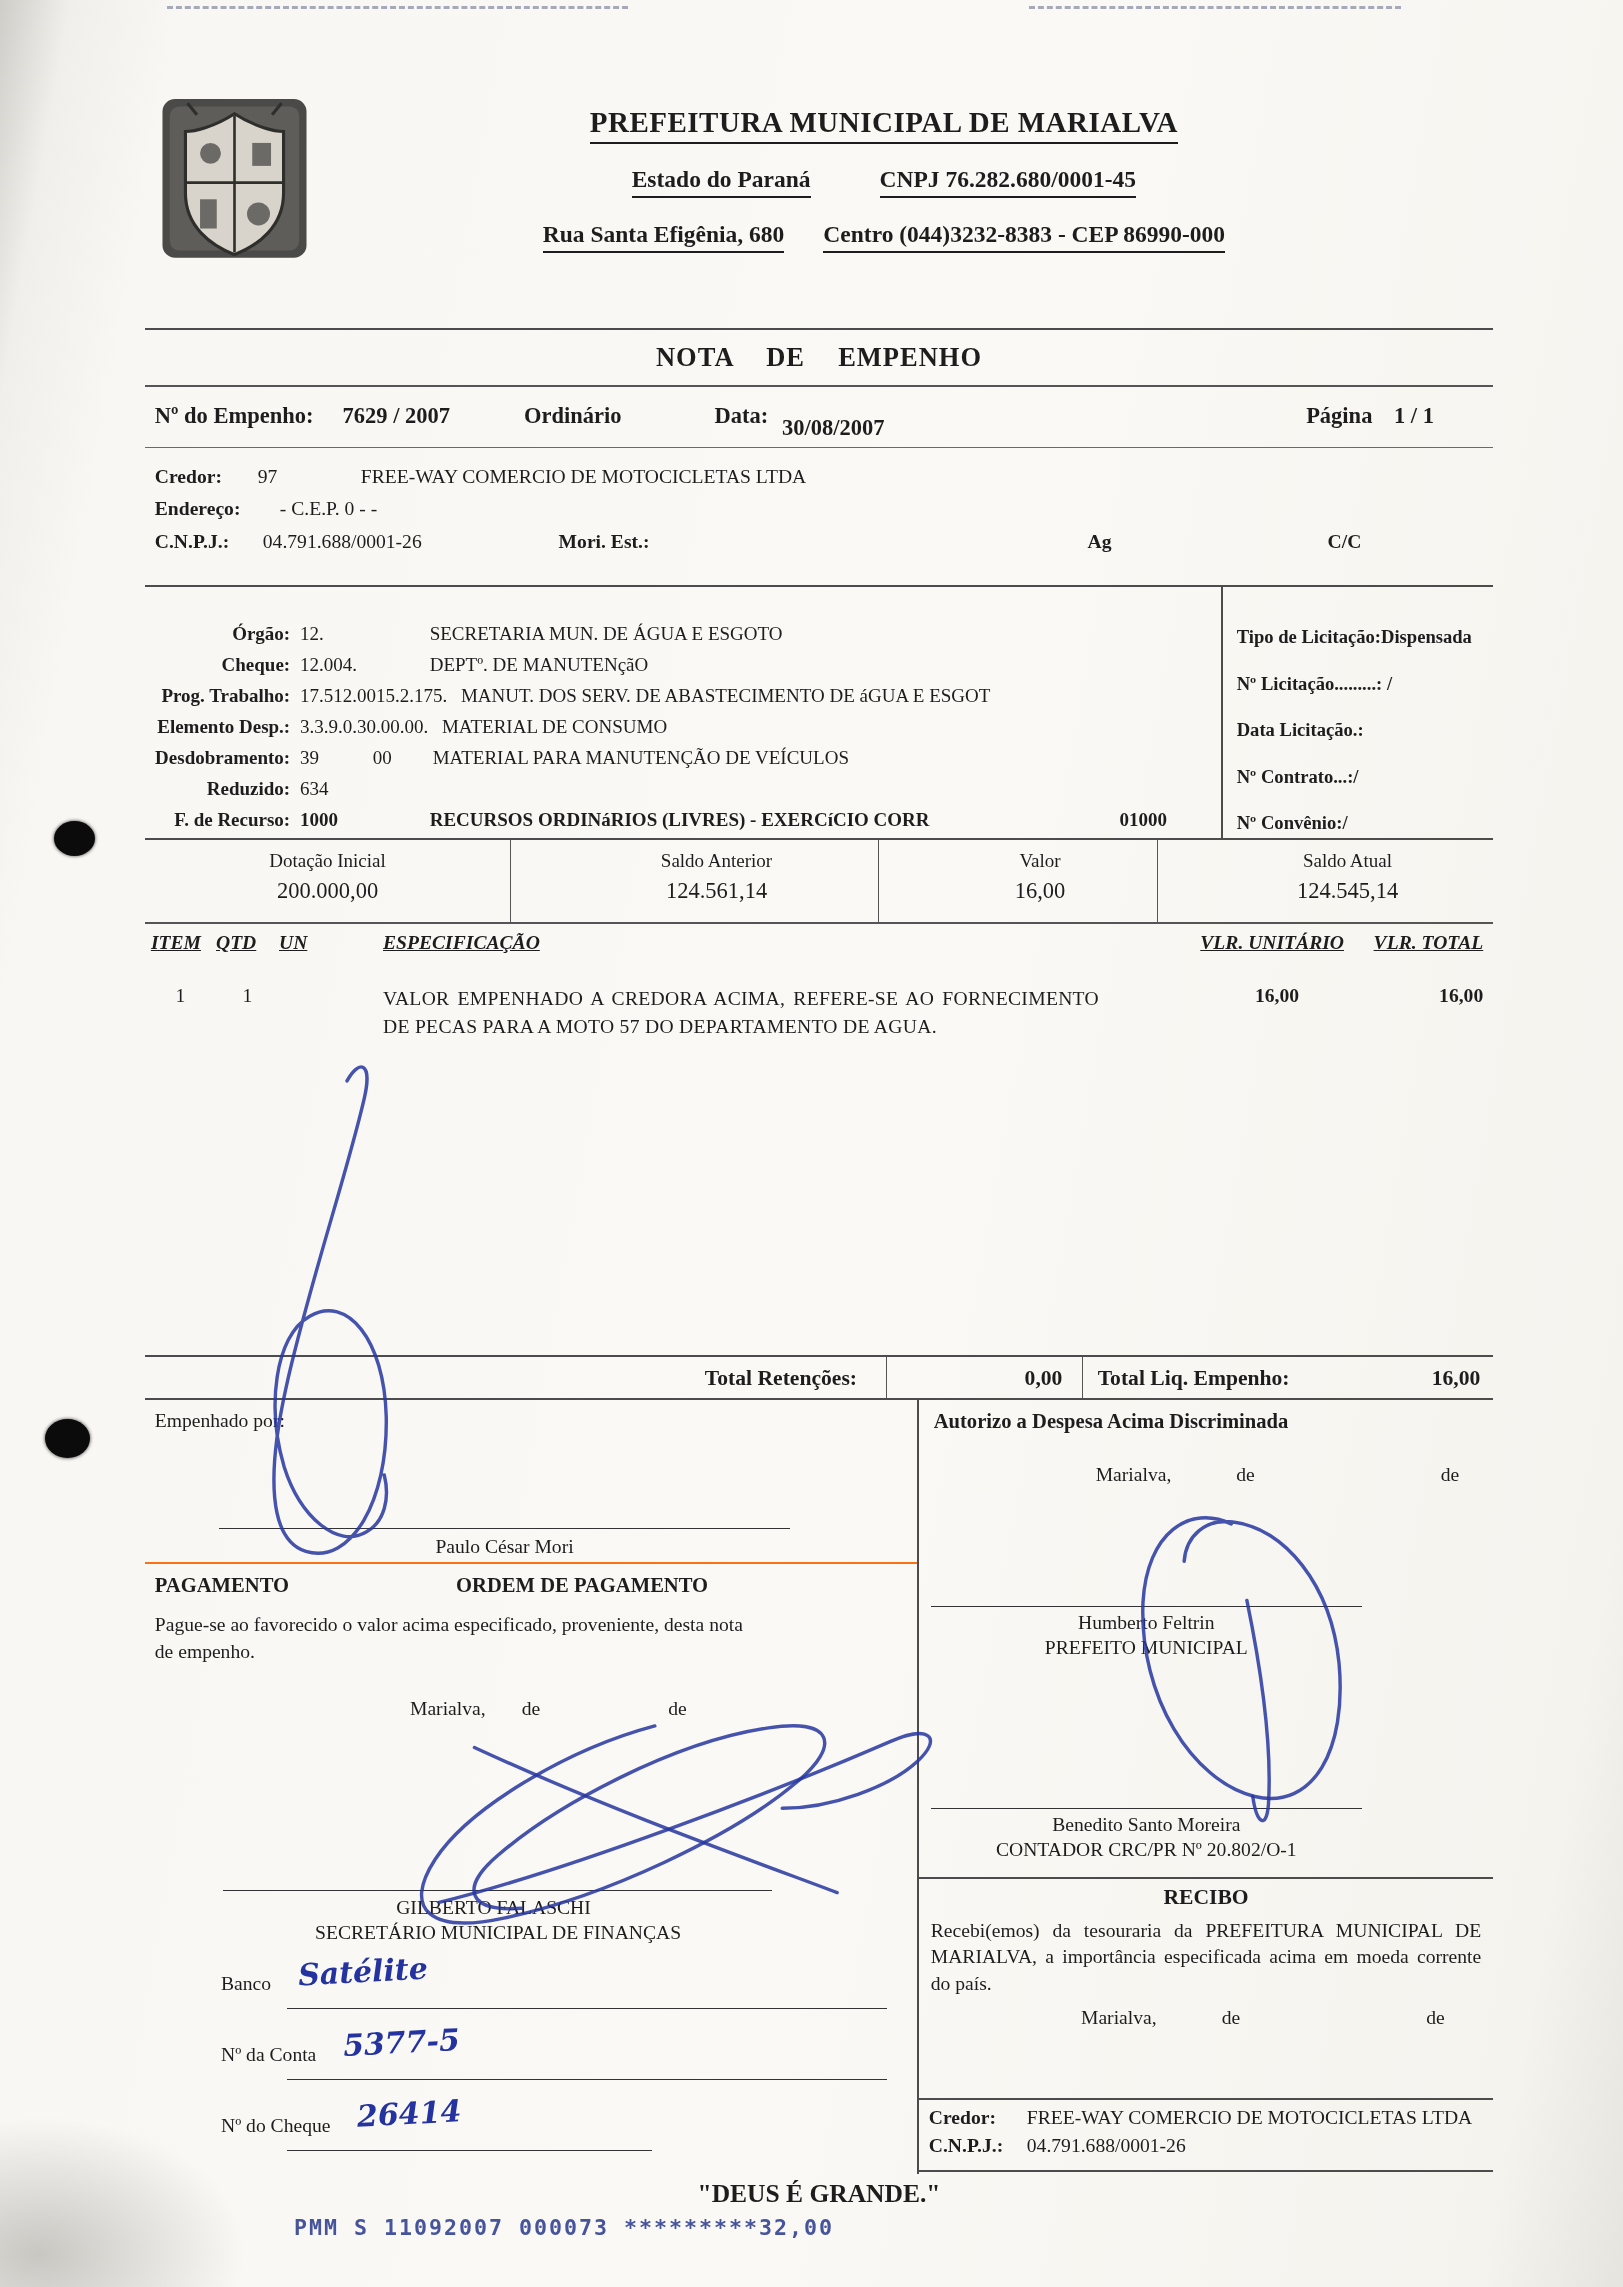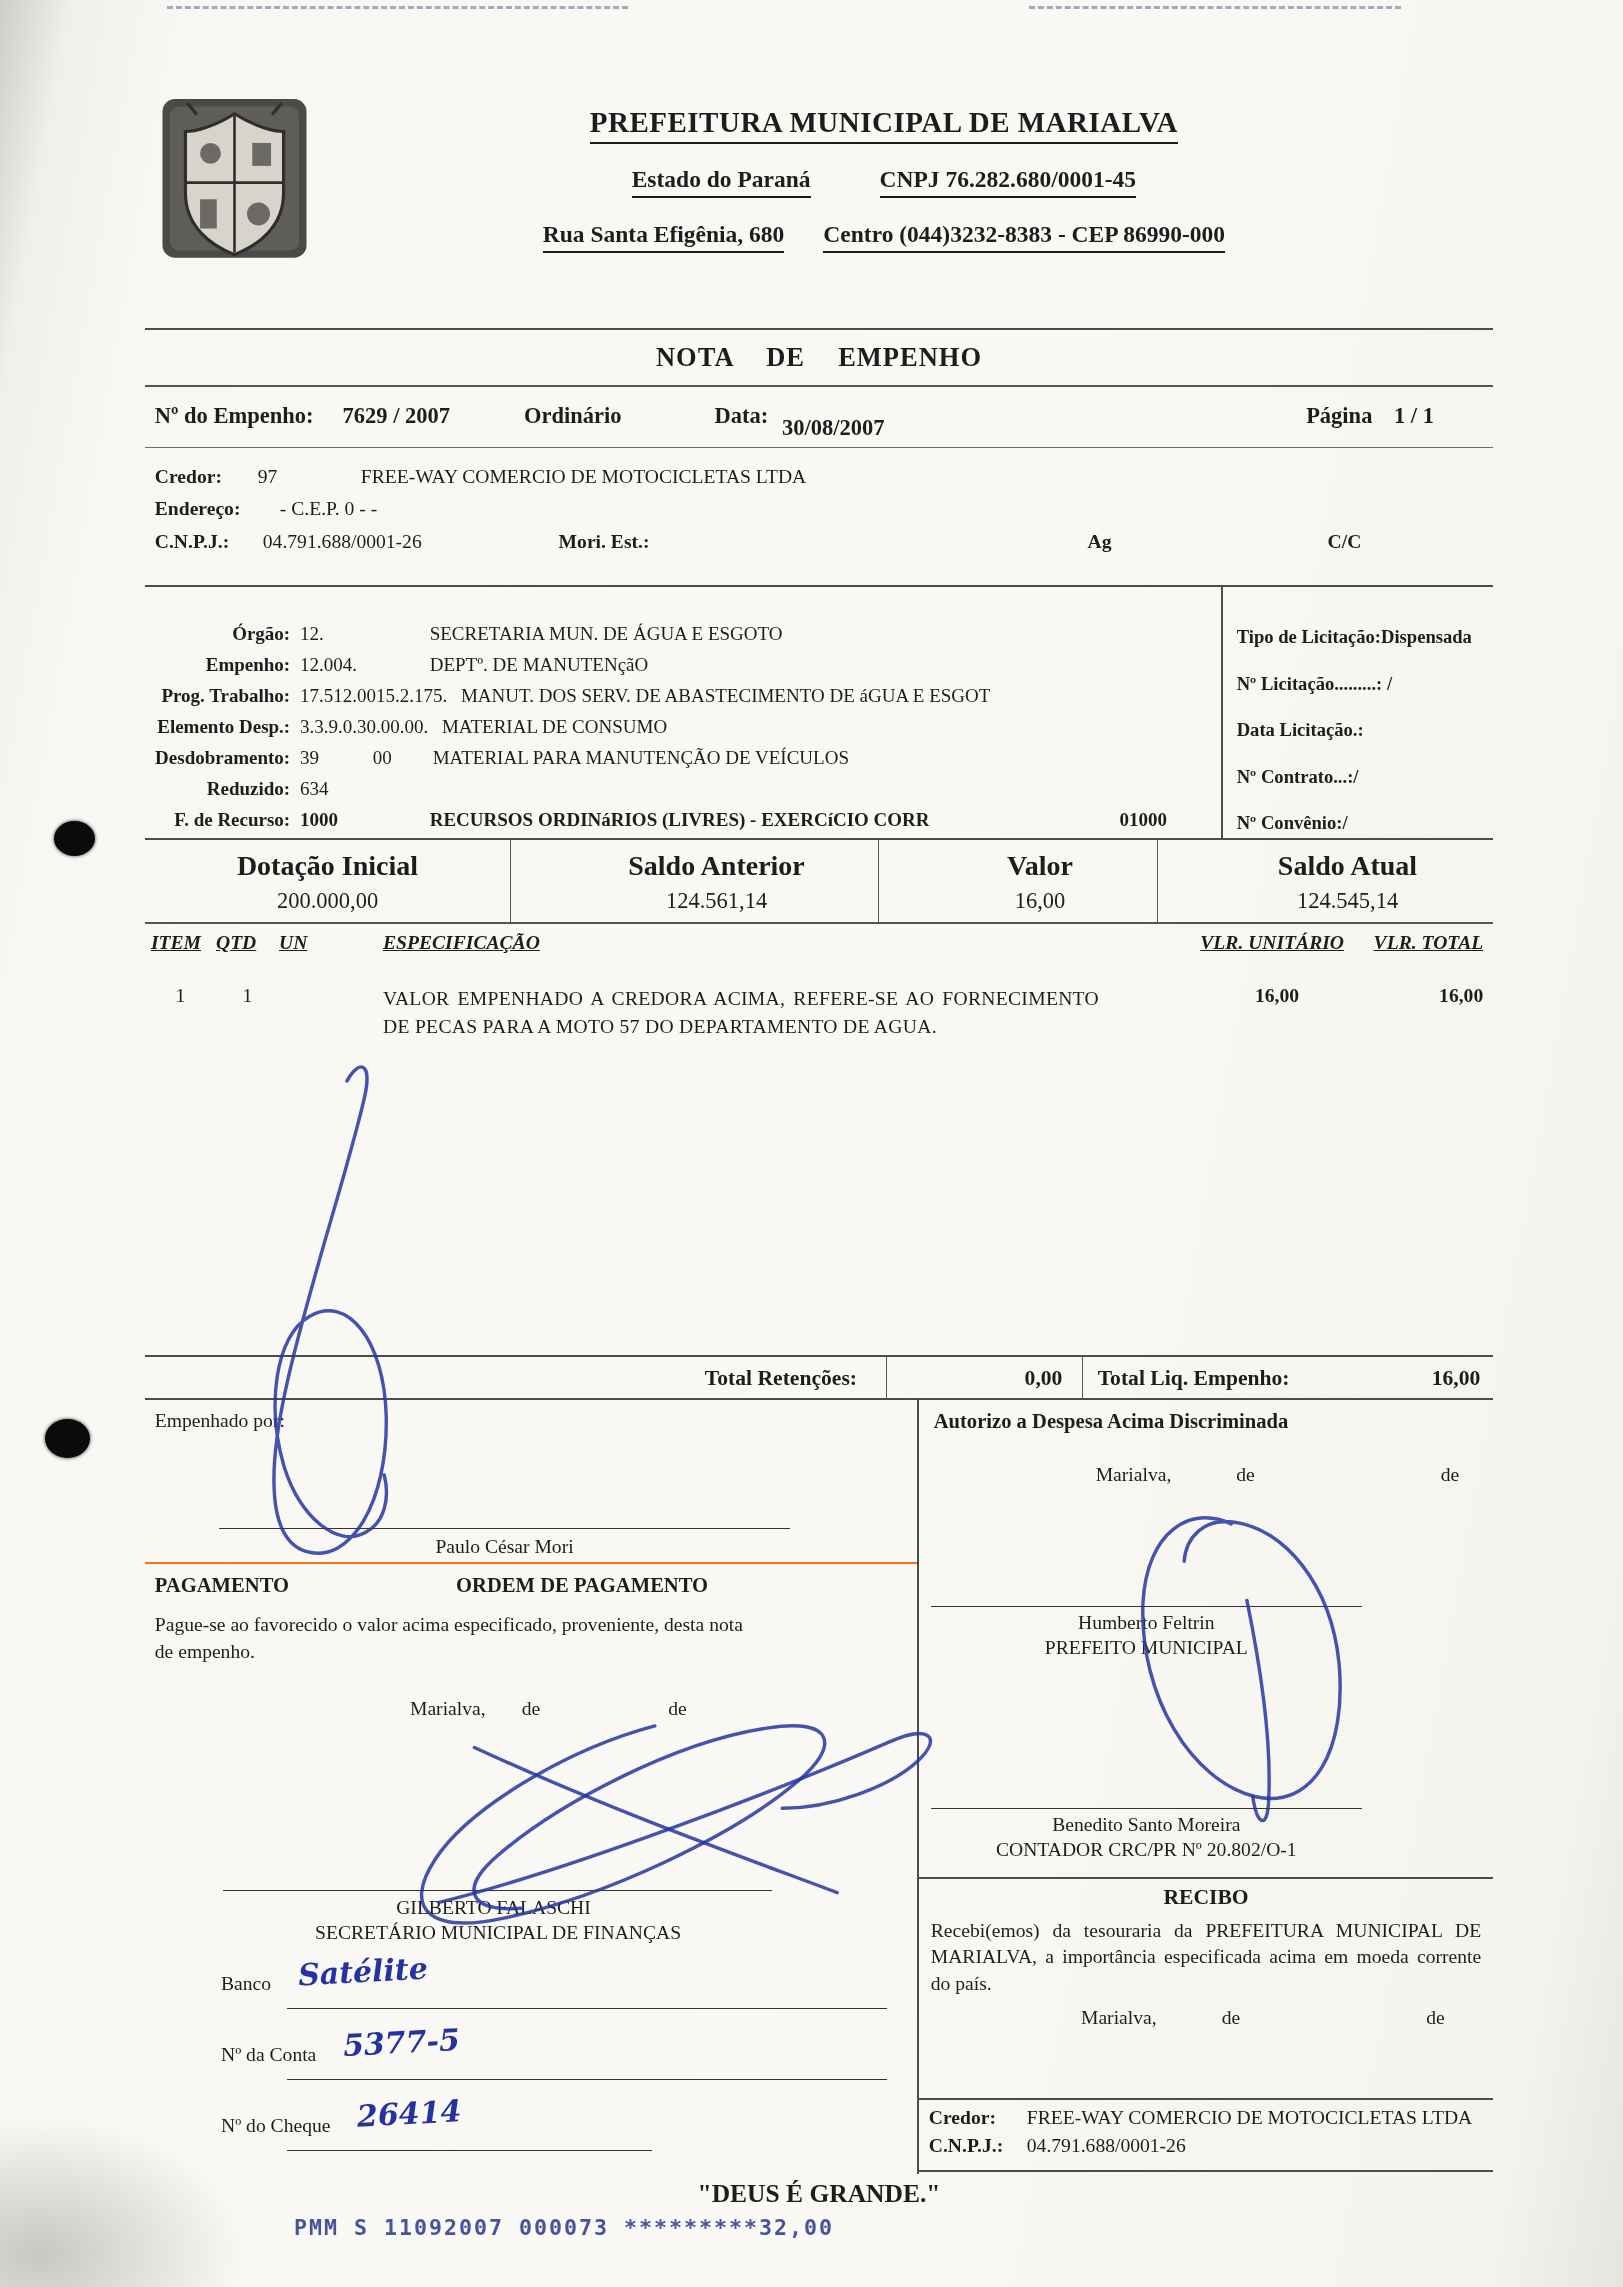--- a/index.html
+++ b/index.html
@@ -64,21 +64,21 @@
   .orc-extra { margin-left:auto; margin-right:54px; font-weight:bold; }
   .strong { font-weight:bold; }
   .budget-right { width:272px; border-left:2px solid #4c4c4c; padding:39px 0 0 13.7px; font-size:18.6px; font-weight:bold; }
   .lic-row { margin-bottom:24.5px; }
 
   
   .saldos { height:84px; border-bottom:2px solid #555; display:flex; text-align:center; }
   .saldo-col { padding-top:9.8px; }
   .saldo-col + .saldo-col { border-left:1.5px solid #555;padding-left:44px; }
   .c1 { width:365px; } .c2 { width:368px; } .c3 { width:279px; } .c4 { flex:1; }
-  .saldo-h { font-size:28px; font-weight:bold; }
+  .saldo-h { font-size:19px; font-weight:normal; }
   .saldo-v { font-size:22.5px; margin-top:5.9px; }
 
   
   .itens-hdr { height:39px; display:flex; font-size:19.6px; font-weight:bold; font-style:italic; padding-top:7.8px; }
   .itens-hdr span { text-decoration:underline; }
   .ih-item { width:71px; padding-left:5.9px; } .ih-qtd { width:63px; } .ih-un { width:104px; }
   .ih-spec { flex:1; } .ih-unit { width:167px; text-align:right; } .ih-tot { width:149px; text-align:right; padding-right:9.8px; }
   .itens-area { height:392px; position:relative; }
   .item-row { display:flex; padding-top:21.6px; font-size:19.6px; }
   .ir-item { width:71px; text-align:center; } .ir-qtd { width:63px; text-align:center; } .ir-un { width:104px; }
@@ -224,21 +224,21 @@
   </div>
 
   <div class="budget-block">
     <div class="budget-left">
       <div class="orc-row">
         <span class="orc-label">Órgão:</span>
         <span class="orc-code">12.</span>
         <span class="orc-desc">SECRETARIA MUN. DE ÁGUA E ESGOTO</span>
       </div>
       <div class="orc-row">
-        <span class="orc-label">Empenho:</span>
+        <span class="orc-label">Cheque:</span>
         <span class="orc-code">12.004.</span>
         <span class="orc-desc">DEPTº. DE MANUTENçãO</span>
       </div>
       <div class="orc-row">
         <span class="orc-label">Prog. Trabalho:</span>
         <span class="orc-code">17.512.0015.2.175.</span>
         <span class="orc-desc">MANUT. DOS SERV. DE ABASTECIMENTO DE áGUA E ESGOT</span>
       </div>
       <div class="orc-row">
         <span class="orc-label">Elemento Desp.:</span>

